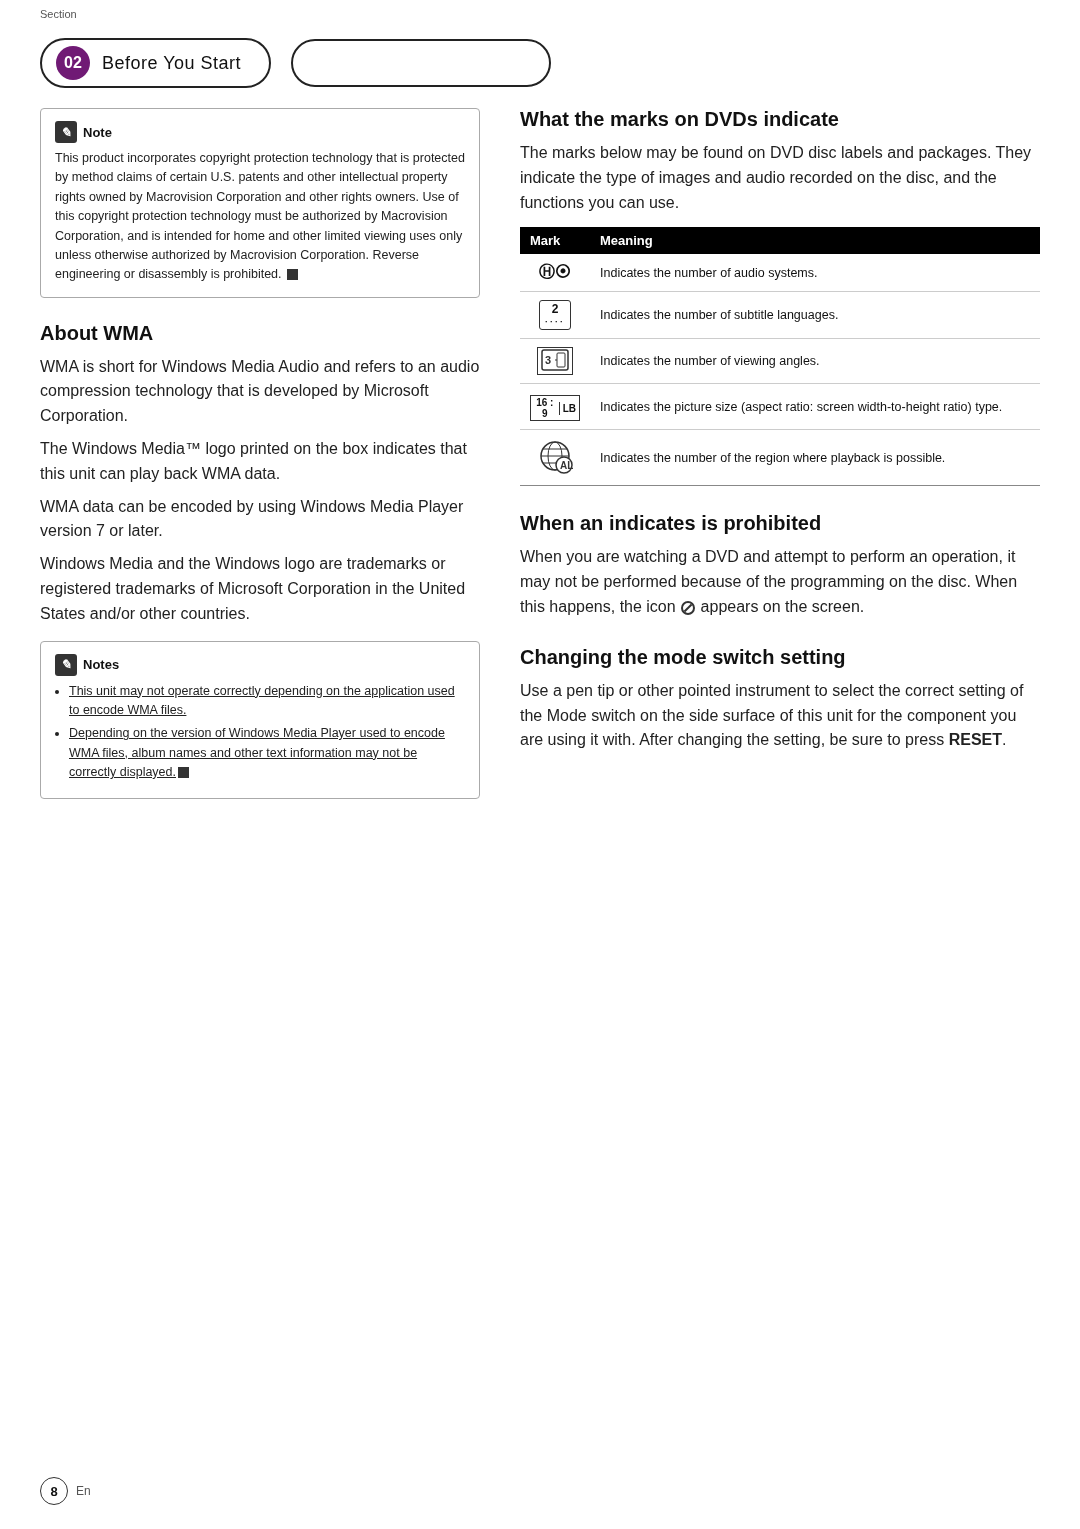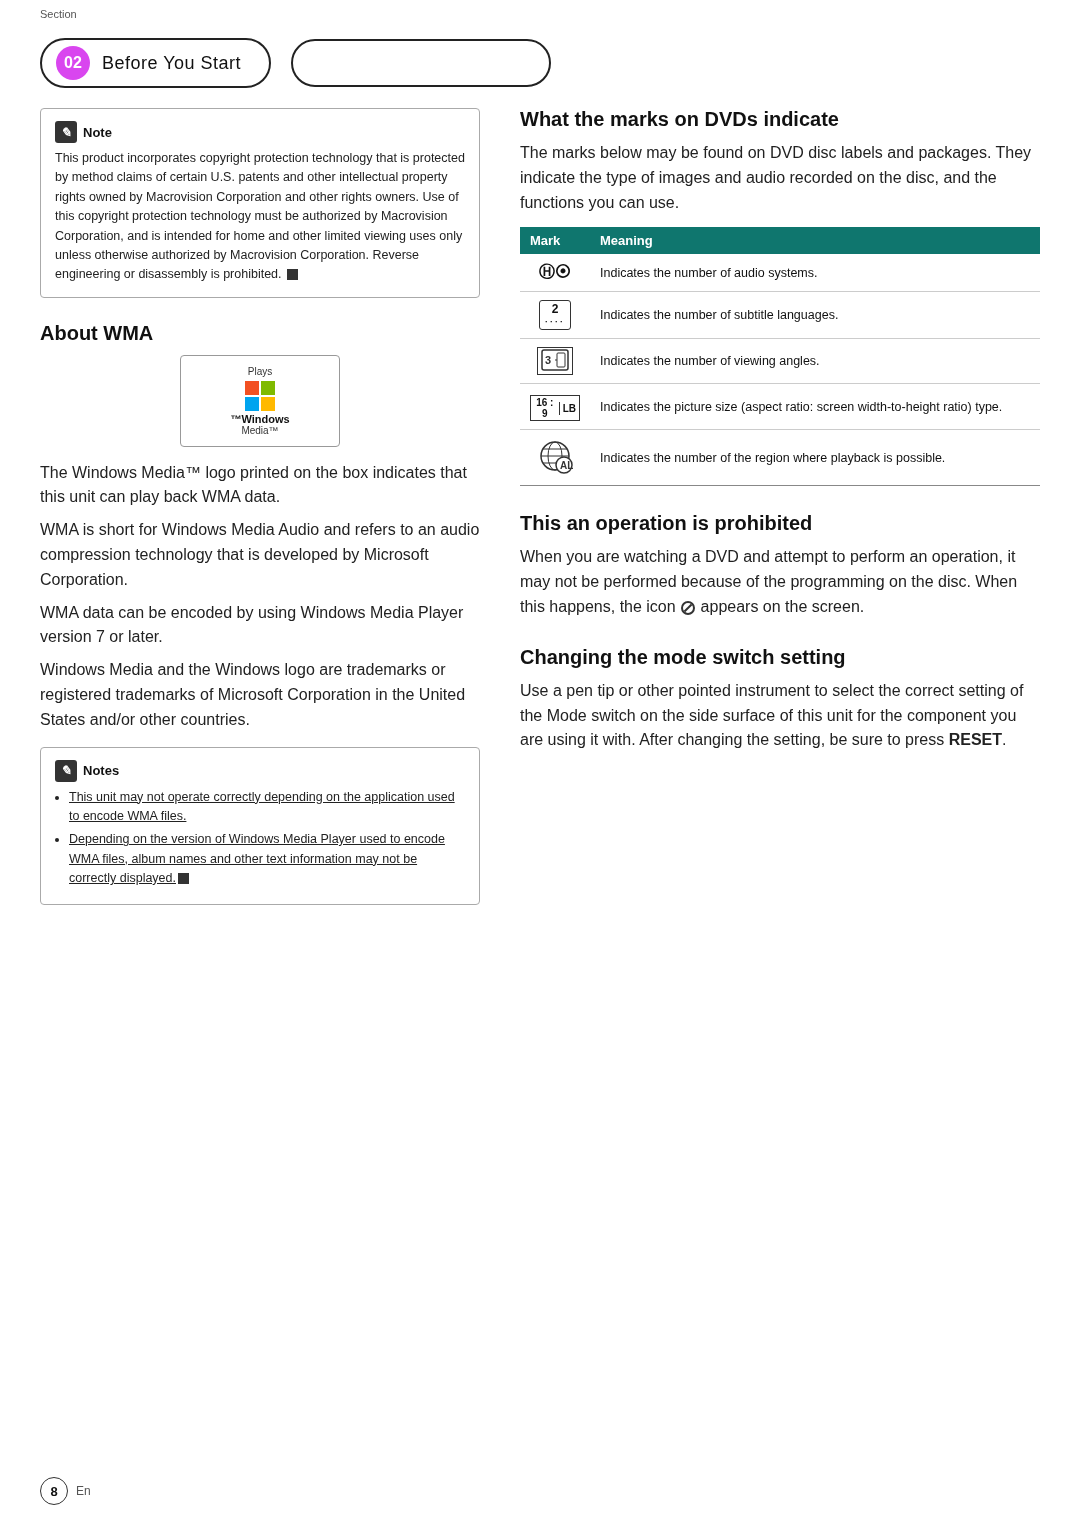--- a/index.html
+++ b/index.html
@@ -23,21 +23,21 @@
     .section-badge {
       display: flex;
       align-items: center;
       border: 2px solid #222;
       border-radius: 30px;
       padding: 6px 28px 6px 14px;
       gap: 12px;
       white-space: nowrap;
     }
     .section-num {
-      background: #d946ef;
+      background: #701a75;
       color: #fff;
       border-radius: 50%;
       width: 34px;
       height: 34px;
       display: flex;
       align-items: center;
       justify-content: center;
       font-size: 16px;
       font-weight: bold;
     }
@@ -198,21 +198,21 @@
     .dvd-section { margin-top: 10px; }
 
     
     .marks-table {
       width: 100%;
       border-collapse: collapse;
       margin-top: 12px;
       font-size: 12.5px;
     }
     .marks-table th {
-      background: #0f766e;
+      background: #000000;
       color: #fff;
       padding: 6px 10px;
       text-align: left;
       font-size: 13px;
     }
     .marks-table td {
       border-bottom: 1px solid #ccc;
       padding: 8px 10px;
       vertical-align: middle;
     }
@@ -314,36 +314,23 @@
       </div>
       <div class="note-text">
         <span>This product incorporates copyright protection technology that is protected by method claims of certain U.S. patents and other intellectual property rights owned by Macrovision Corporation and other rights owners. Use of this copyright protection technology must be authorized by Macrovision Corporation, and is intended for home and other limited viewing uses only unless otherwise authorized by Macrovision Corporation. Reverse engineering or disassembly is prohibited.</span>
         <span class="stop-icon"></span>
       </div>
     </div>
 
     <div class="about-wma">
       <h2 class="section-heading">About WMA</h2>
 
-      <div class="wma-logo-box">
-        <div class="wma-logo-top">Plays</div>
-        <div class="windows-logo">
-          <span class="wl-tl"></span>
-          <span class="wl-tr"></span>
-          <span class="wl-bl"></span>
-          <span class="wl-br"></span>
-        </div>
-        <div class="wma-logo-label">
-          <span>™</span><span>Windows</span>
-        </div>
-        <div class="wma-logo-sub">Media™</div>
-      </div>
-
+
+      <p class="body-text">WMA is short for Windows Media Audio and refers to an audio compression technology that is developed by Microsoft Corporation.</p>
       <p class="body-text">The Windows Media™ logo printed on the box indicates that this unit can play back WMA data.</p>
-      <p class="body-text">WMA is short for Windows Media Audio and refers to an audio compression technology that is developed by Microsoft Corporation.</p>
       <p class="body-text">WMA data can be encoded by using Windows Media Player version 7 or later.</p>
       <p class="body-text">Windows Media and the Windows logo are trademarks or registered trademarks of Microsoft Corporation in the United States and/or other countries.</p>
 
       <div class="notes-box">
         <div class="notes-header">
           <div class="note-icon">✎</div>
           <span>Notes</span>
         </div>
         <ul class="notes-list">
           <li><span>This unit may not operate correctly depending on the application used to encode WMA files.</span></li>
@@ -422,21 +409,21 @@
                 </svg>
               </span>
             </td>
             <td>Indicates the number of the region where playback is possible.</td>
           </tr>
         </tbody>
       </table>
     </div>
 
     <div class="prohibited-section">
-      <h2 class="section-heading">This an operation is prohibited</h2>
+      <h2 class="section-heading">When an indicates is prohibited</h2>
       <p class="body-text">
         <span>When you are watching a DVD and attempt to perform an operation, it may not be performed because of the programming on the disc. When this happens, the icon</span>
         <span class="prohibited-icon"></span>
         <span>appears on the screen.</span>
       </p>
     </div>
 
     <div class="mode-section">
       <h2 class="section-heading">Changing the mode switch setting</h2>
       <p class="body-text">

